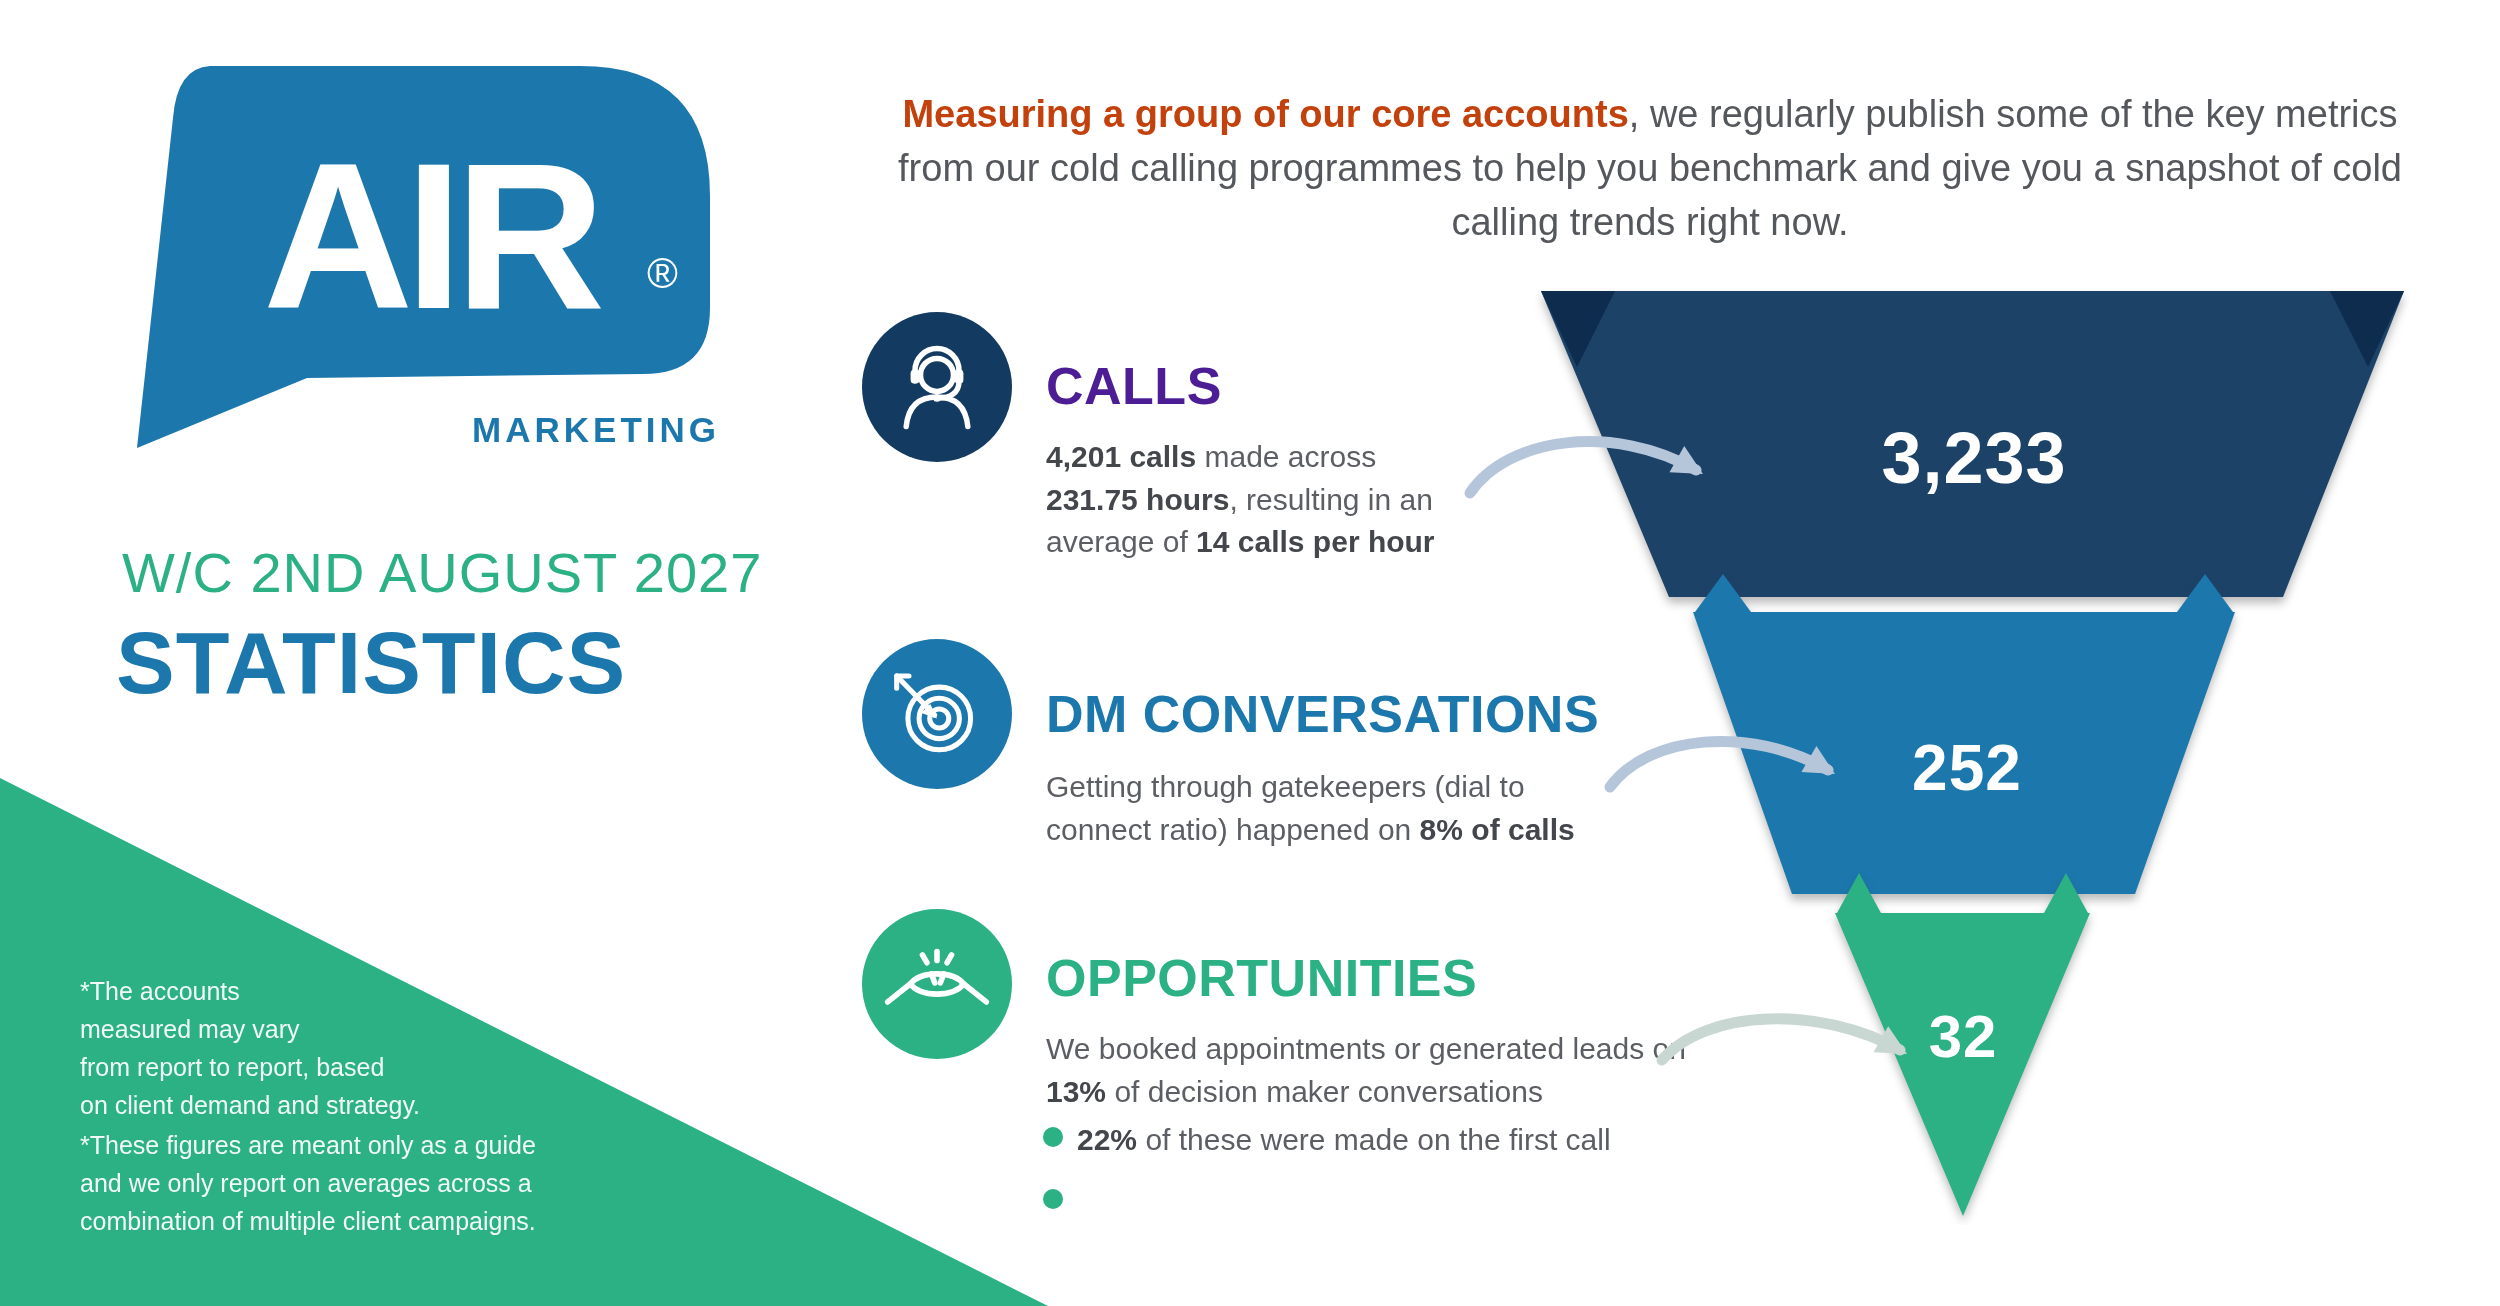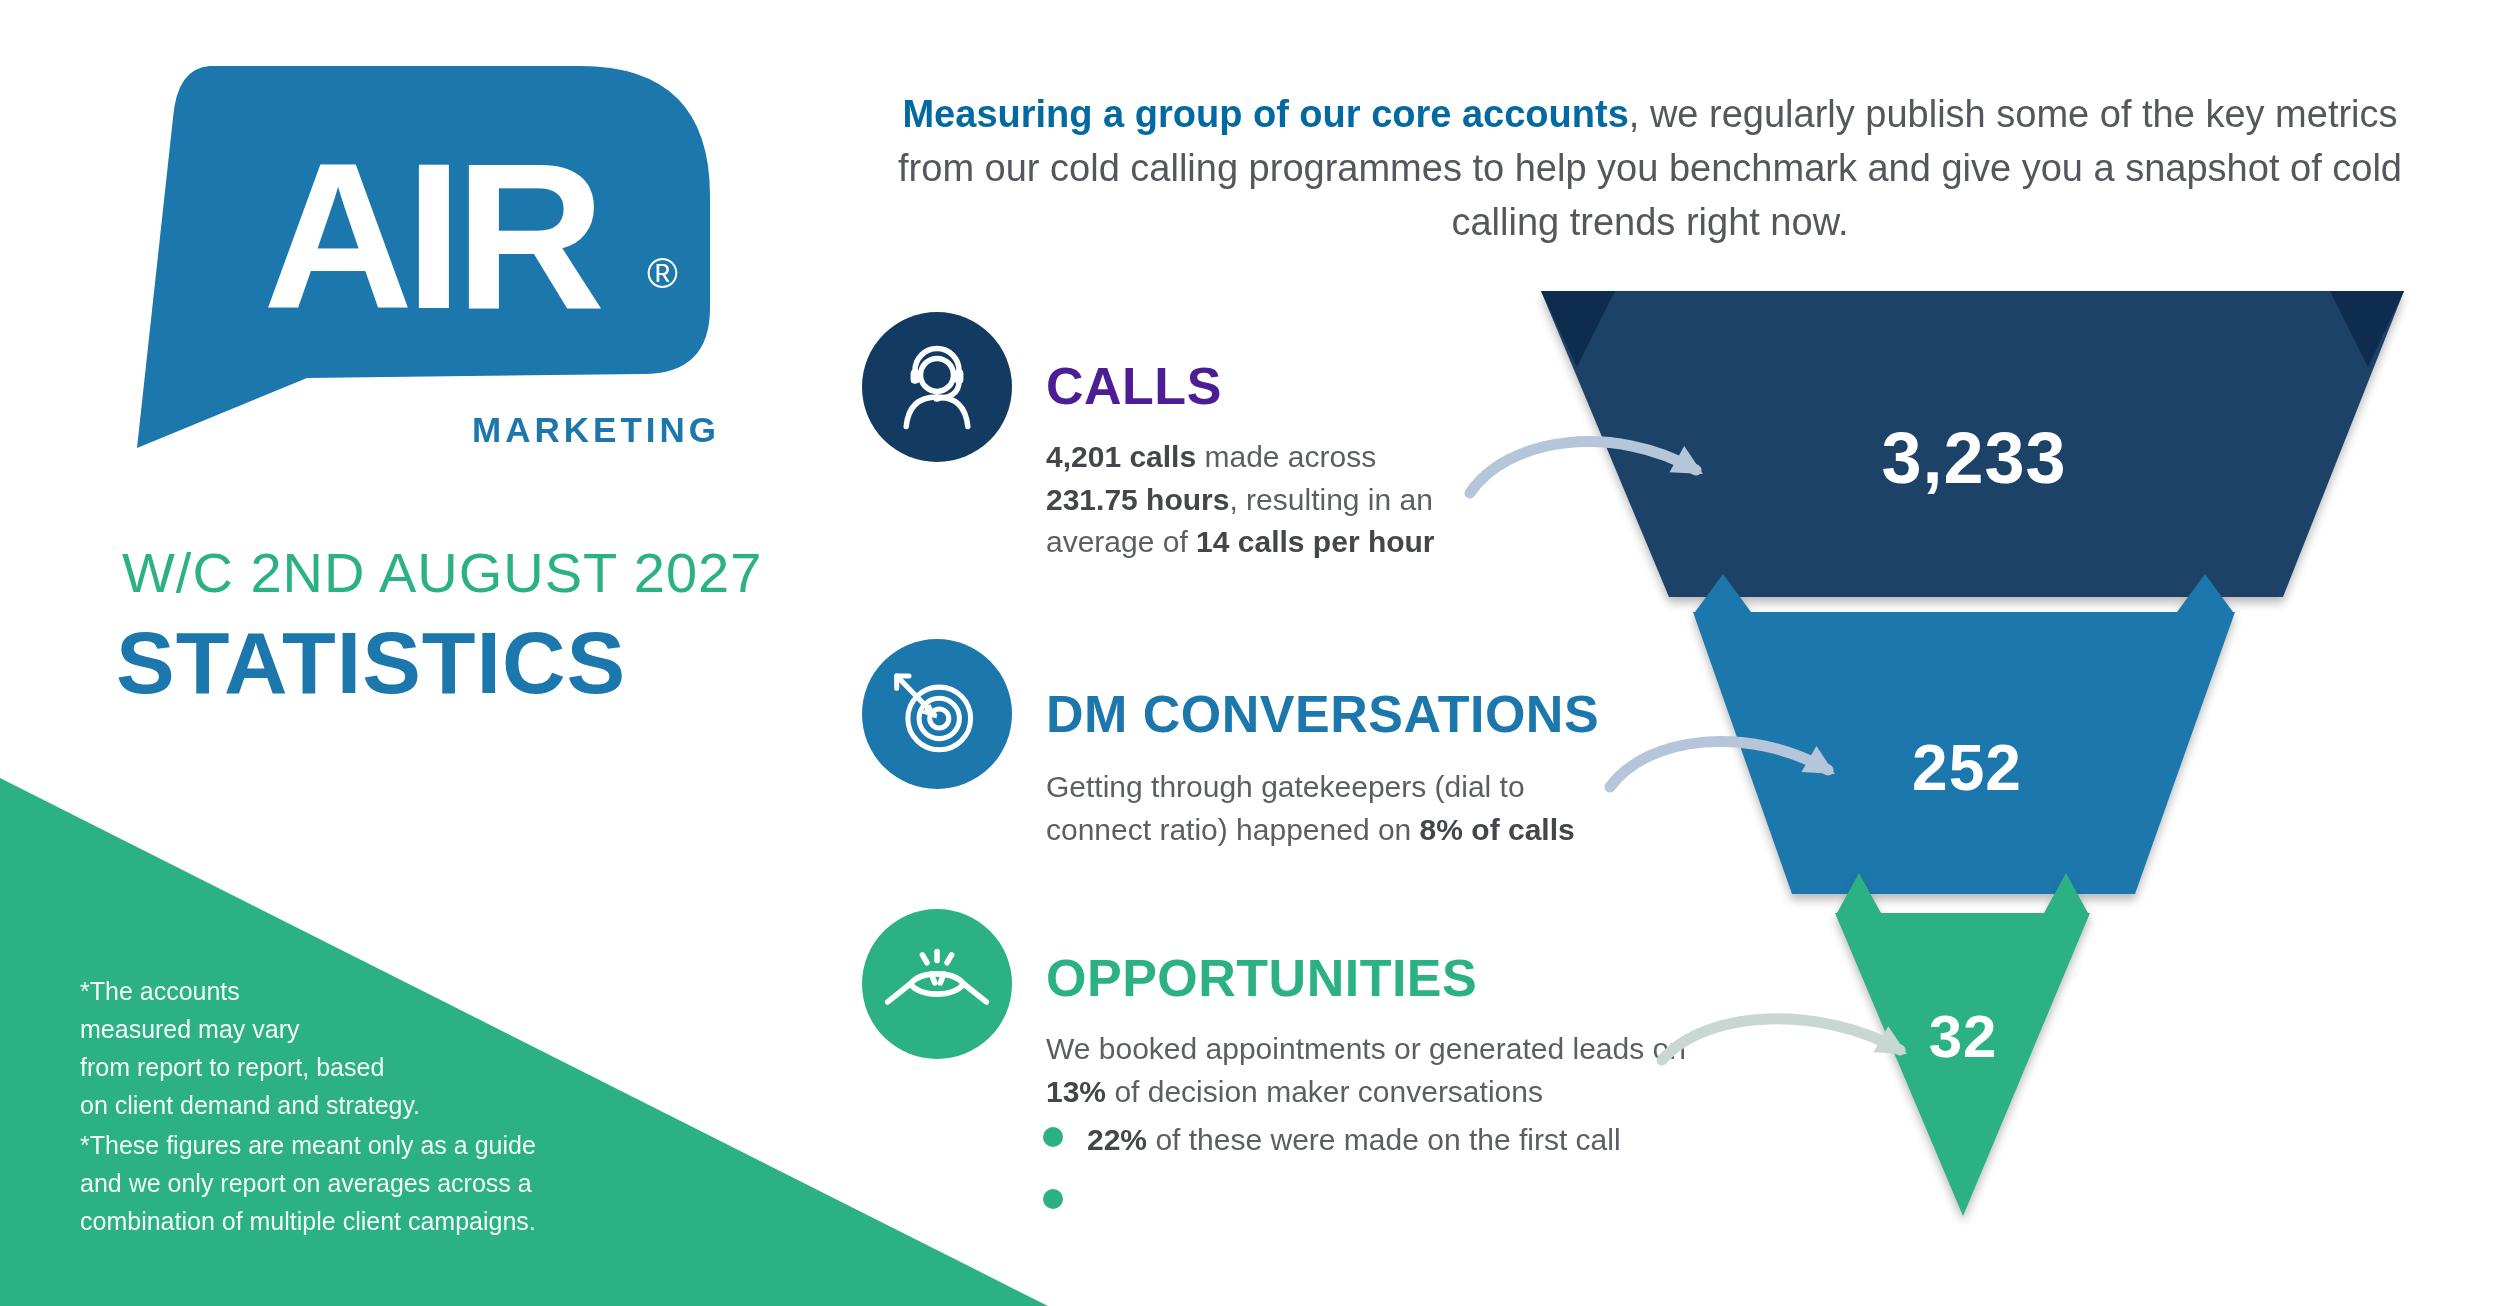--- a/index.html
+++ b/index.html
@@ -7,21 +7,21 @@
   body {
     width:2500px; height:1306px; position:relative; overflow:hidden;
     background:#ffffff; font-family:"Liberation Sans","DejaVu Sans",sans-serif;
     color:#55585c;
   }
   .abs { position:absolute; }
 
   
   .intro { left:880px; top:50px; width:1540px; text-align:center;
            font-size:38px; line-height:1.42; color:#54575b; }
-  .intro b { color:#0369a1; }
+  .intro b { color:#c2410c; }
 
   
   .marketing { left:418px; top:410px; width:302px; text-align:right;
                font-size:35px; font-weight:bold; color:#1c77ad; letter-spacing:4px; }
   .week  { left:122px; top:540px; font-size:56px; color:#2bb183; letter-spacing:1px; }
   .title { left:116px; top:612px; font-size:88px; font-weight:bold;
            color:#1c77ad; letter-spacing:1px; }
 
   
   .green-tri { left:0; top:0; width:2500px; height:1306px; background:#2bb183;
@@ -29,21 +29,21 @@
   .disc { color:#f2faf7; font-size:25px; line-height:1.52; white-space:pre-line; }
   .disc1 { left:80px; top:972px;  width:380px; }
   .disc2 { left:80px; top:1126px; width:500px; }
 
   
   .icon-circle { width:150px; height:150px; border-radius:50%;
                  display:flex; align-items:center; justify-content:center; }
   .sec-title { font-weight:bold; font-size:52px; letter-spacing:0.5px; }
   .sec-body  { font-size:30px; line-height:1.42; color:#5b5e63; margin:0; }
   .sec-body b { color:#43464b; }
-  .bullet { display:flex; align-items:flex-start; gap:24px;
+  .bullet { display:flex; align-items:flex-start; gap:14px;
             font-size:30px; line-height:1.35; color:#5b5e63; }
   .bullet b { color:#43464b; }
   .dot { width:20px; height:20px; border-radius:50%; background:#2bb183;
          margin-top:7px; flex:0 0 auto; }
 
   
   .funnel text { font-family:"Liberation Sans","DejaVu Sans",sans-serif; }
   .fv { font-weight:bold; fill:#ffffff; letter-spacing:1px; }
   .seg { filter: drop-shadow(0 6px 5px rgba(60,60,60,.35)); }
 

